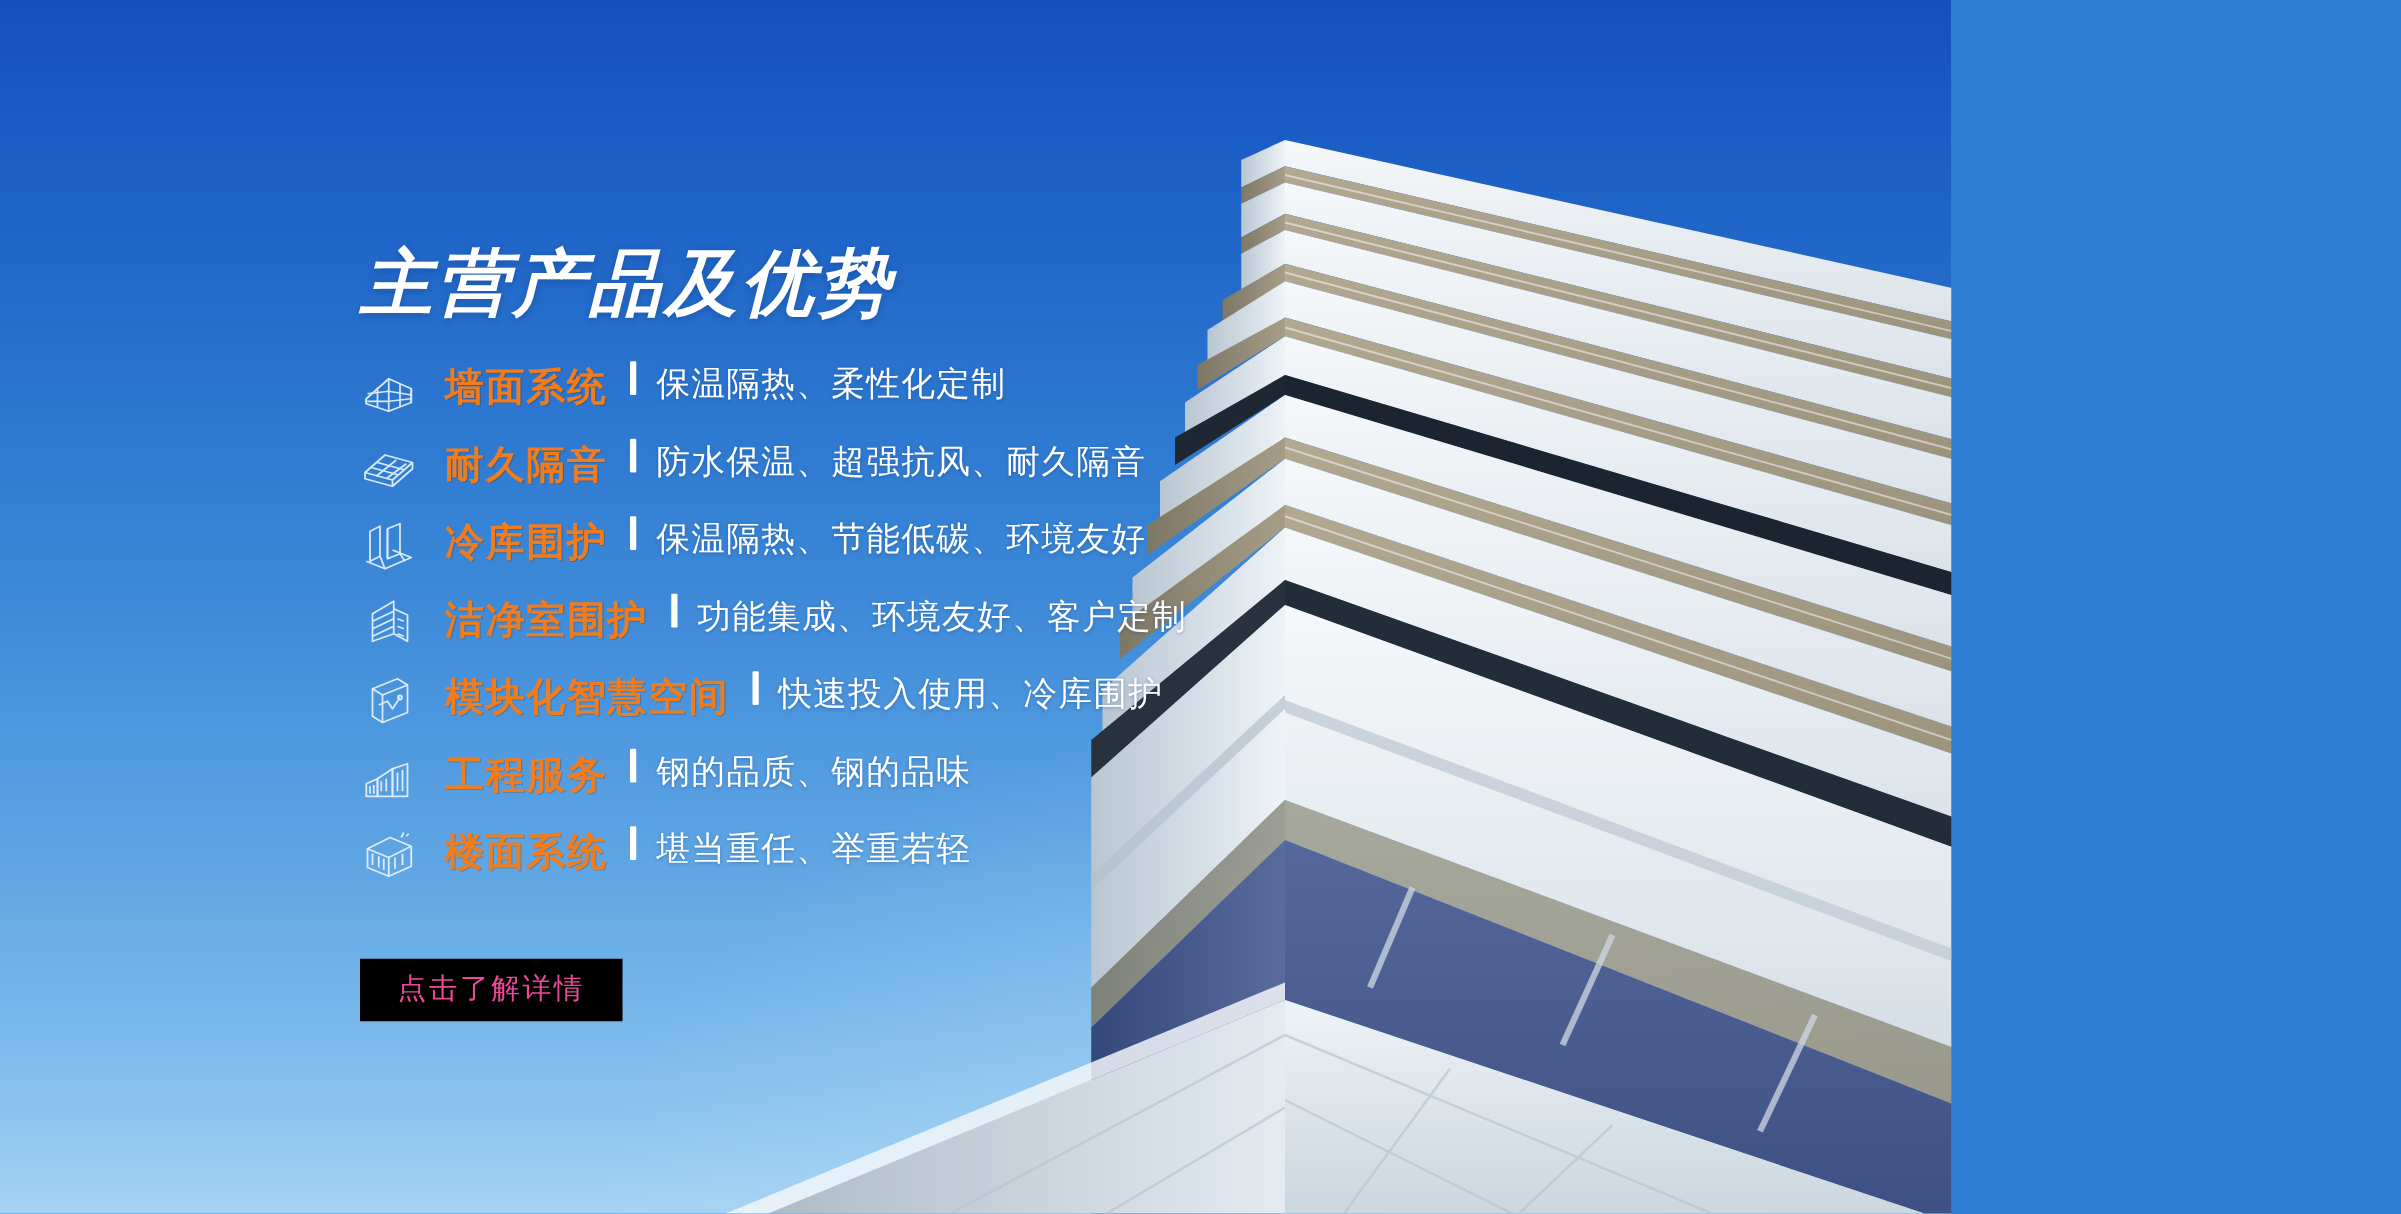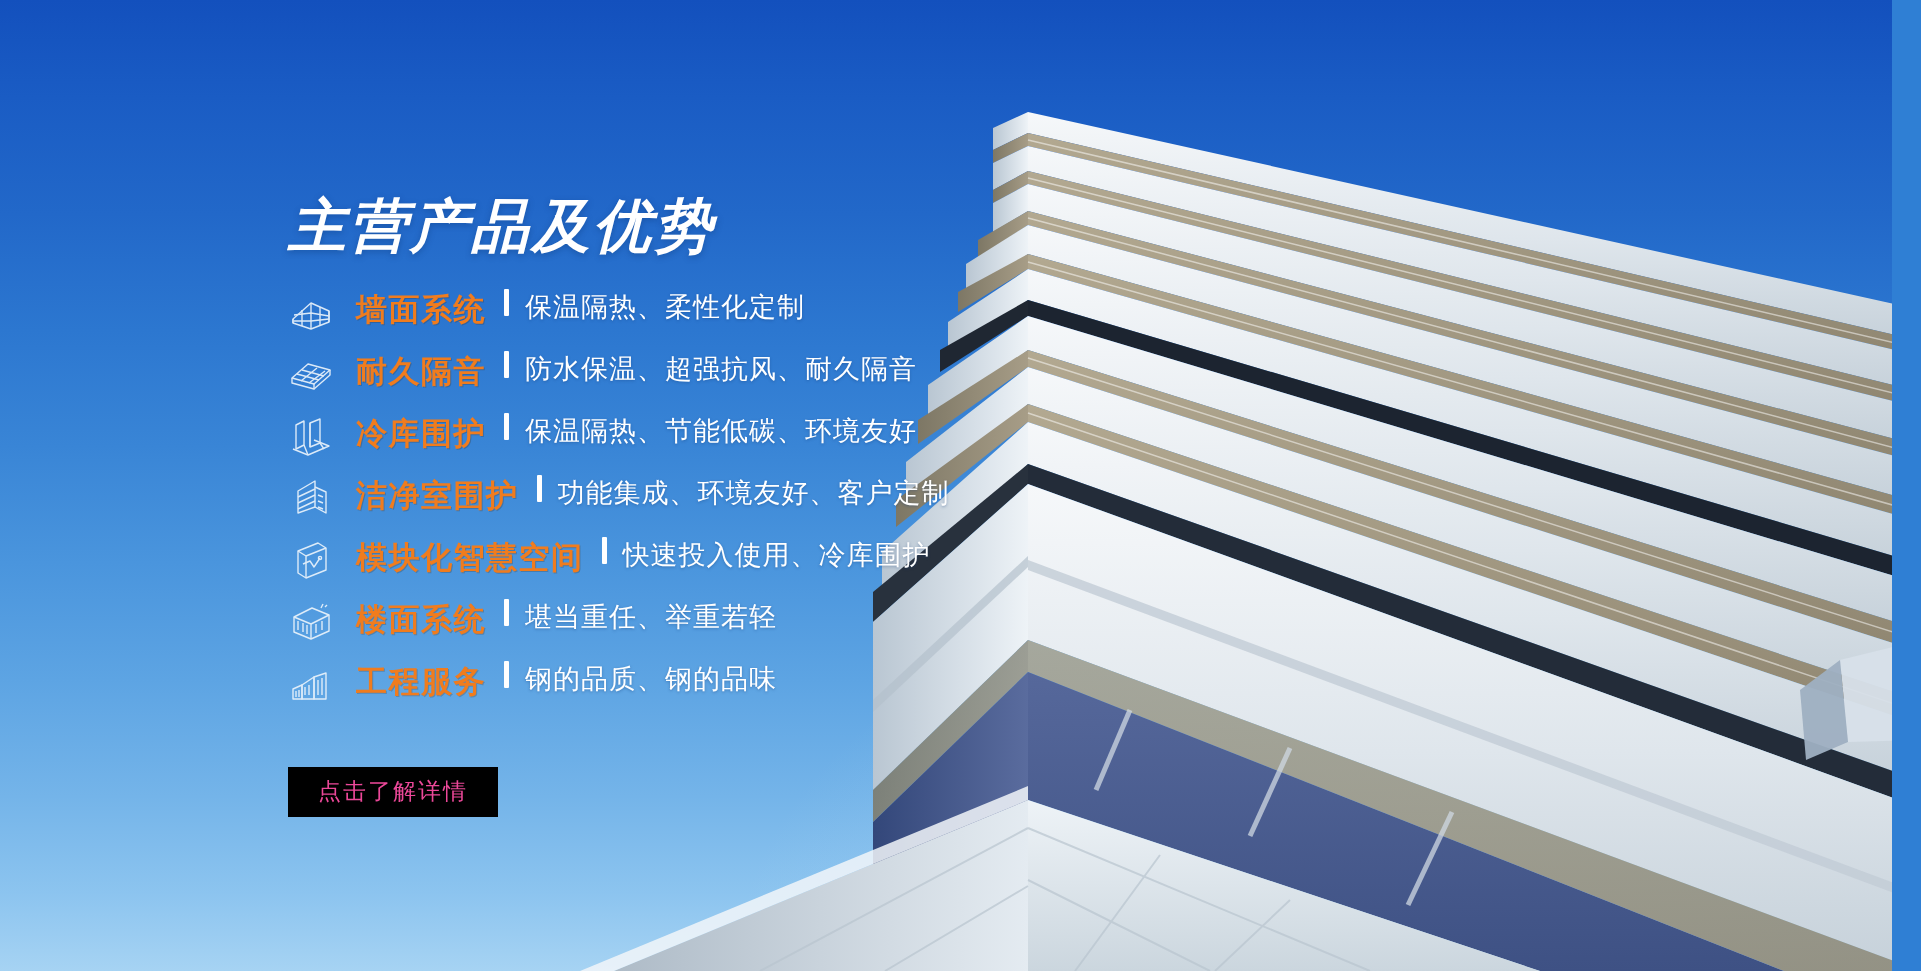--- a/index.html
+++ b/index.html
@@ -5,21 +5,21 @@
 <style>
   * { margin:0; padding:0; box-sizing:border-box; }
   html,body { width:1921px; height:971px; overflow:hidden; }
   body {
     font-family:"Liberation Sans","DejaVu Sans",sans-serif;
     background:#2f7fd4;
   }
 
   #stage {
     position:relative;
-    width:1892px;
+    width:1561px;
     height:971px;
     overflow:hidden;
     text-decoration:underline;
   }
 
   
   .sky {
     position:absolute; inset:0;
     background:linear-gradient(180deg,
         #1350bd 0%,
@@ -344,47 +344,47 @@
           </svg>
         </span>
         <span class="row-name">模块化智慧空间</span>
         <span class="row-sep"></span>
         <span class="row-desc">快速投入使用、冷库围护</span>
       </div>
 
       <div class="row">
         <span class="row-icon">
           <svg viewBox="0 0 46 46" fill="none" stroke="#eaf3fb" stroke-width="1.4" stroke-linejoin="round">
+            <path d="M5 38 L5 28 L14 24 L14 38 Z"></path>
+            <path d="M14 24 L14 38 L26 38 L26 16 L14 24 Z"></path>
+            <path d="M26 16 L38 12 L38 38 L26 38 Z"></path>
+            <path d="M8 30 L8 36 M11 29 L11 36"></path>
+            <path d="M17 26 L17 34 M21 24 L21 34"></path>
+            <path d="M30 19 L30 34 M34 17 L34 34"></path>
+          </svg>
+        </span>
+        <span class="row-name">工程服务</span>
+        <span class="row-sep"></span>
+        <span class="row-desc">钢的品质、钢的品味</span>
+      </div>
+
+      <div class="row">
+        <span class="row-icon">
+          <svg viewBox="0 0 46 46" fill="none" stroke="#eaf3fb" stroke-width="1.4" stroke-linejoin="round">
             <path d="M6 18 L24 9 L41 16 L41 32 L23 40 L6 33 Z"></path>
             <path d="M6 18 L23 25 L23 40"></path>
             <path d="M23 25 L41 16"></path>
             <path d="M10 22 L10 31 M15 24 L15 33 M19 26 L19 35"></path>
             <path d="M28 25 L28 34 M34 22 L34 31"></path>
             <path d="M33 9 L35 5 M37 8 L39 6"></path>
           </svg>
         </span>
         <span class="row-name">楼面系统</span>
         <span class="row-sep"></span>
         <span class="row-desc">堪当重任、举重若轻</span>
       </div>
 
-      <div class="row">
-        <span class="row-icon">
-          <svg viewBox="0 0 46 46" fill="none" stroke="#eaf3fb" stroke-width="1.4" stroke-linejoin="round">
-            <path d="M5 38 L5 28 L14 24 L14 38 Z"></path>
-            <path d="M14 24 L14 38 L26 38 L26 16 L14 24 Z"></path>
-            <path d="M26 16 L38 12 L38 38 L26 38 Z"></path>
-            <path d="M8 30 L8 36 M11 29 L11 36"></path>
-            <path d="M17 26 L17 34 M21 24 L21 34"></path>
-            <path d="M30 19 L30 34 M34 17 L34 34"></path>
-          </svg>
-        </span>
-        <span class="row-name">工程服务</span>
-        <span class="row-sep"></span>
-        <span class="row-desc">钢的品质、钢的品味</span>
-      </div>
-
     </div>
 
     <button class="cta">点击了解详情</button>
 
   </div>
 </div>
 
 </body></html>

